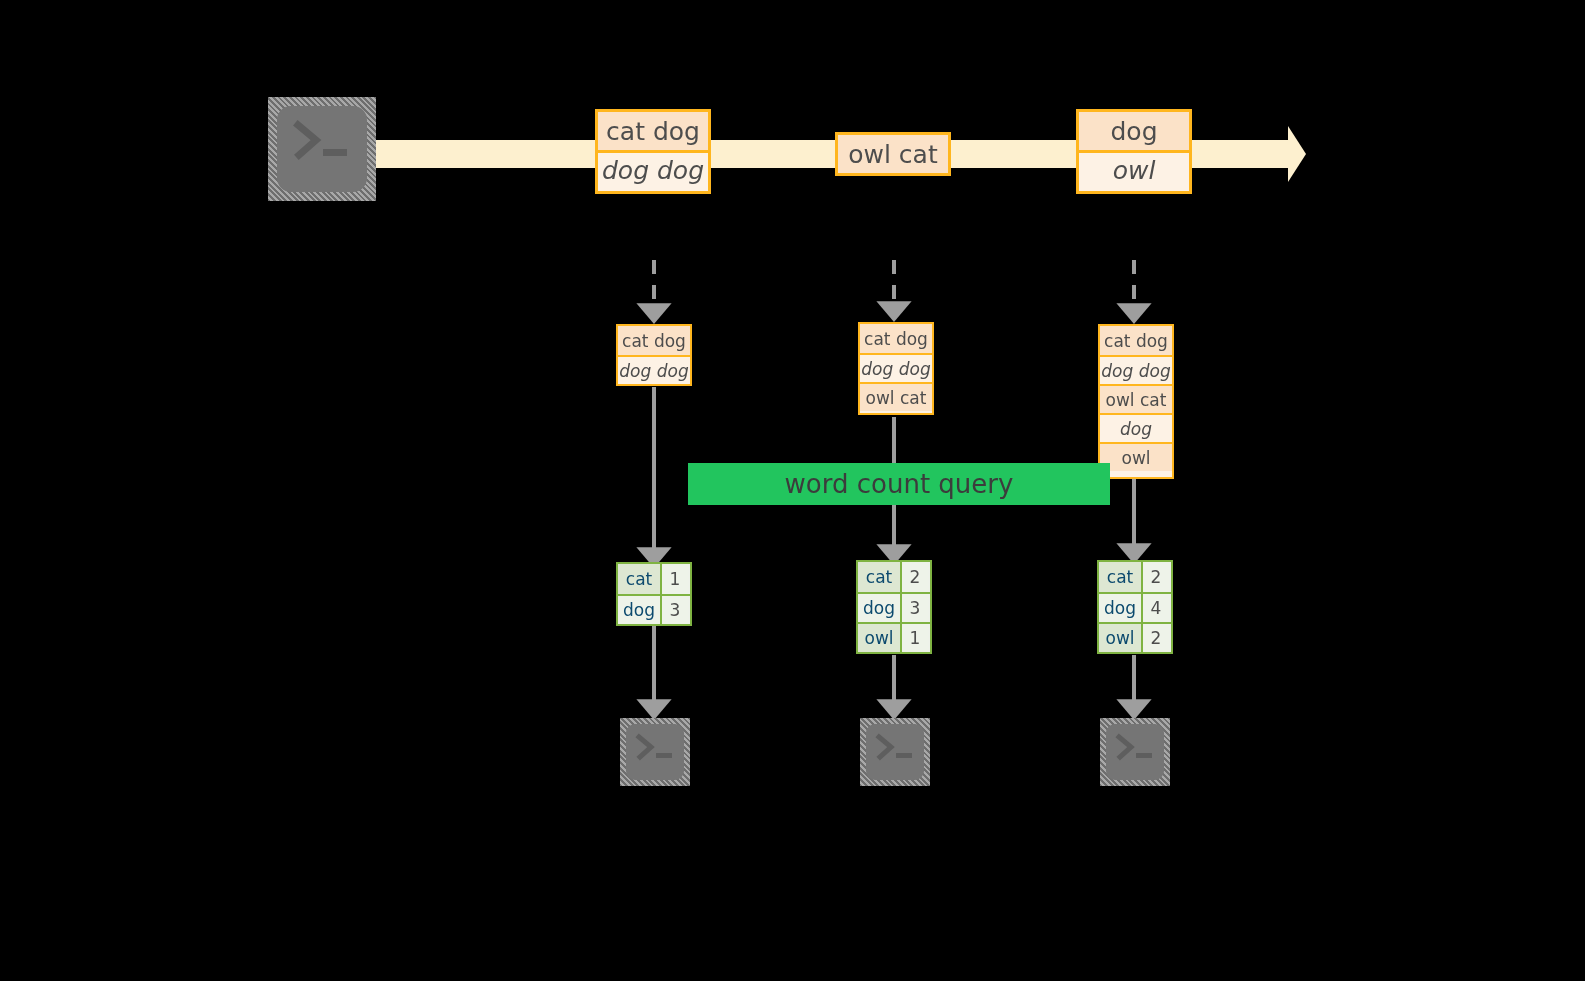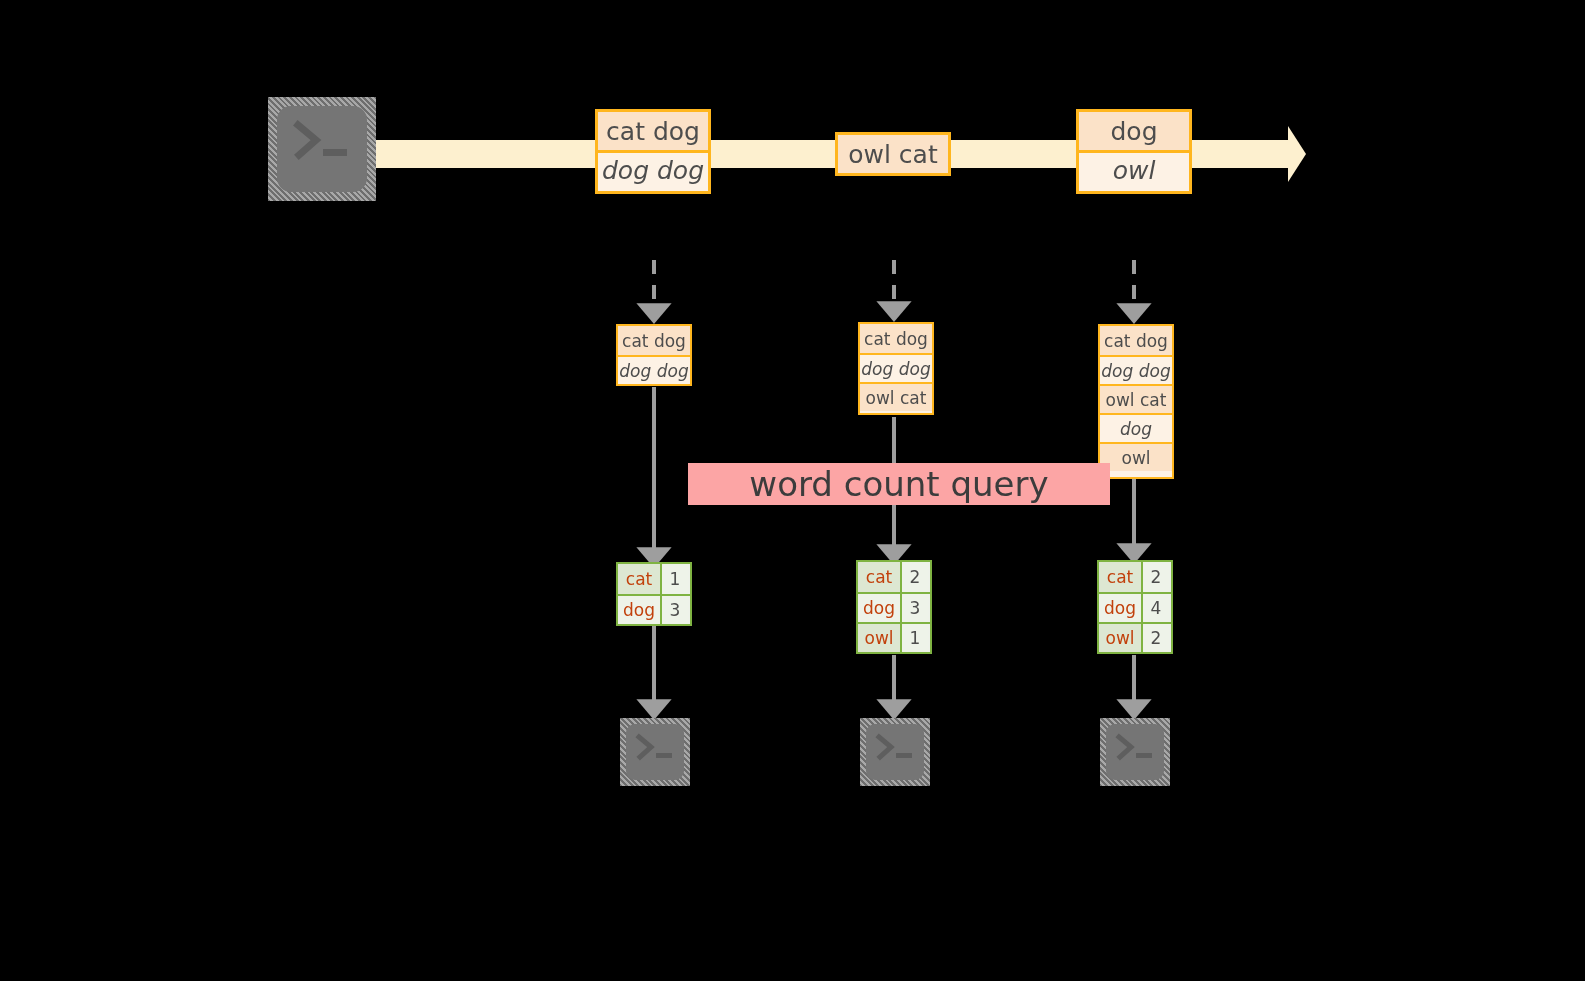--- a/index.html
+++ b/index.html
@@ -109,40 +109,40 @@
     font-size: 17px;
     background: #eef2ea;
   }
   .gtable .grow { display: flex; height: 30px; box-sizing: border-box; }
   .gtable .grow + .grow { border-top: 2px solid #7fb342; }
   .gtable .gc-key {
     width: 44px;
     display: flex; align-items: center; justify-content: center;
     box-sizing: border-box;
     border-right: 2px solid #7fb342;
-    color: #c2410c;
+    color: #0c4a6e;
   }
   .gtable .gc-val {
     width: 26px;
     display: flex; align-items: center; justify-content: center;
     box-sizing: border-box;
     color: #4d4d4d;
   }
   .g-shade-a { background: #dde7d2; }
   .g-shade-b { background: #eef3e9; }
 
   
   .label-box {
     position: absolute;
-    background: #fca5a5;
+    background: #22c55e;
     display: flex;
     align-items: center;
     justify-content: center;
     color: #3c3c3c;
-    font-size: 34px;
+    font-size: 26px;
     white-space: nowrap;
   }
 
   
   #connectors { position: absolute; left: 0; top: 0; }
 </style>
 </head>
 <body>
 
 <div id="stage">

